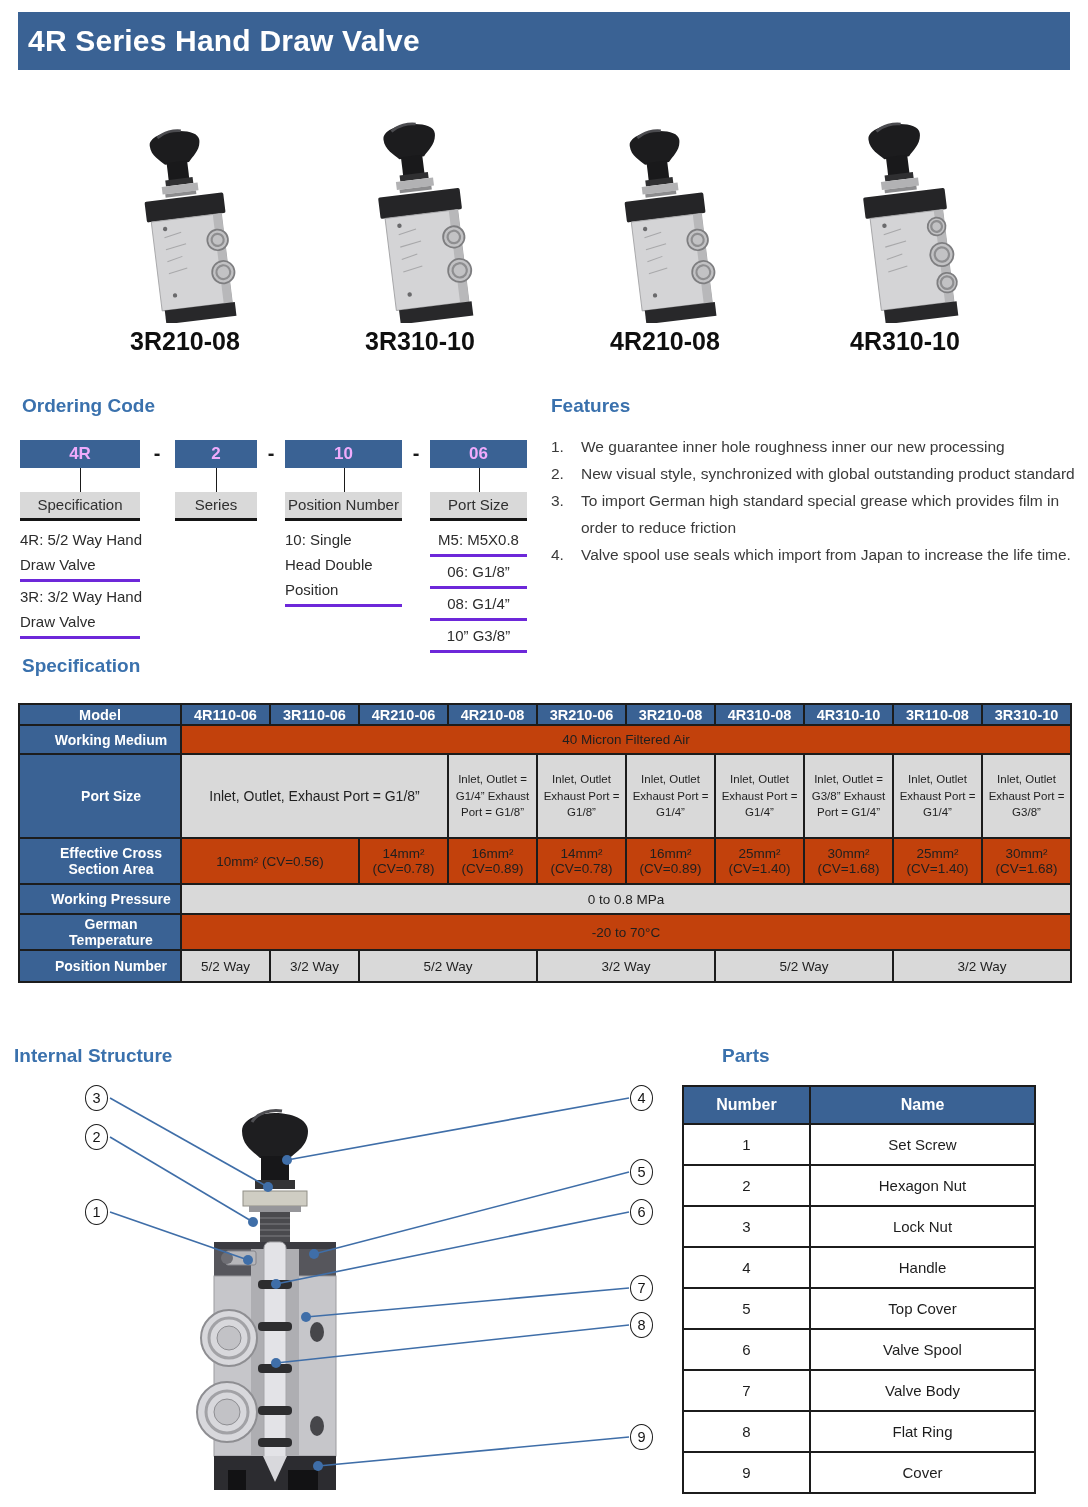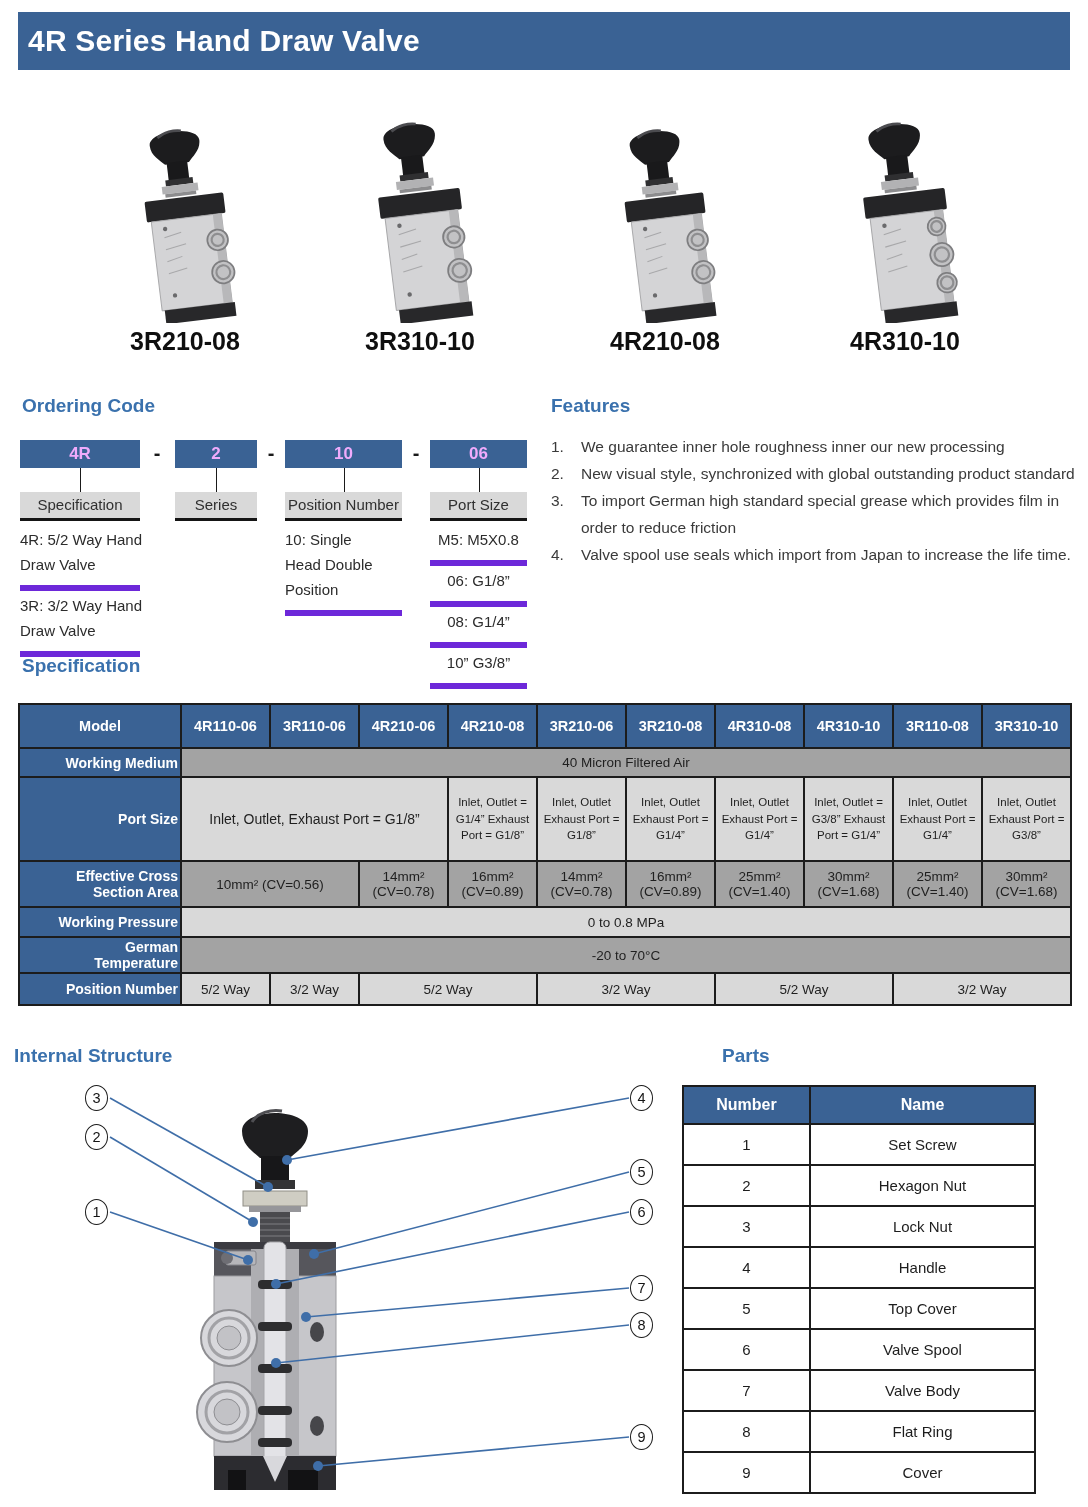--- a/index.html
+++ b/index.html
@@ -19,31 +19,31 @@
   
   .product{position:absolute;width:200px;display:flex;flex-direction:column;align-items:center;justify-content:flex-end}
   .plabel{font-size:25px;font-weight:bold;color:#0f0f0f;margin-top:4px;white-space:nowrap}
   
   .oc-code{background:#3a6294;color:#f0abfc;font-weight:bold;font-size:17px;text-align:center;height:28px;line-height:28px}
   .oc-dash{font-weight:bold;font-size:20px;color:#1a1a1a;text-align:center;width:16px;height:28px;line-height:26px}
   .oc-line{width:0;border-left:1.5px solid #1a1a1a;height:24px}
   .oc-label{background:#d9d9d9;border-bottom:3px solid #151515;text-align:center;font-size:15px;color:#303030;height:26px;line-height:26px}
   .oc-opts{font-size:15px;color:#2c2c2c}
   .oc-opts.center{text-align:center}
-  .oc-opt{border-bottom:6px solid #6d28d9;padding-bottom:8px;margin-bottom:2px}
+  .oc-opt{border-bottom:3px solid #6d28d9;padding-bottom:2px;margin-bottom:2px}
   .oc-opt div{line-height:25px;white-space:nowrap}
   
   .feat{display:flex;gap:8px;font-size:15.5px;color:#3a3a3a;line-height:27px}
   .feat .num{width:22px;flex:none}
   
   table.spec{position:absolute;left:18px;top:703px;width:1052px;border-collapse:collapse;table-layout:fixed}
   table.spec th,table.spec td{border:2px solid #1c1c1c;text-align:center;padding:1px 2px;overflow:hidden}
   table.spec thead th{background:#3a6294;color:#fff;font-size:14.5px;font-weight:bold}
-  table.spec tbody th{background:#3a6294;color:#fff;font-size:14px;text-align:right;padding-left:24px;font-weight:bold}
-  table.spec td{font-size:13.5px;color:#1f1f1f;background:#a3a3a3}
+  table.spec tbody th{background:#3a6294;color:#fff;font-size:14px;text-align:center;padding-left:24px;font-weight:bold}
+  table.spec td{font-size:13.5px;color:#1f1f1f;background:#c2410c}
   table.spec tr.shade td{background:#d9d9d9}
   table.spec td.small{font-size:11.5px;line-height:1.45}
   table.spec td.med{font-size:14px}
   
   table.parts{position:absolute;left:682px;top:1085px;width:352px;border-collapse:collapse;table-layout:fixed}
   table.parts th,table.parts td{border:2px solid #1c1c1c;text-align:center}
   table.parts thead th{background:#3a6294;color:#fff;font-size:16px;font-weight:bold;height:34px}
   table.parts td{font-size:15px;color:#1d1d1d;height:37px;background:#fff}
   
   #istruct{left:0;top:1030px;width:700px;height:477px}
@@ -221,21 +221,21 @@
       <col style="width: 89px;">
       <col style="width: 89px;">
       <col style="width: 89px;">
       <col style="width: 89px;">
       <col style="width: 89px;">
       <col style="width: 89px;">
       <col style="width: 89px;">
       <col style="width: 89px;">
     </colgroup>
   <thead>
-      <tr id="spec-head" style="height:44px">
+      <tr id="spec-head" style="height:21px">
         <th>Model</th>
         <th>4R110-06</th>
         <th>3R110-06</th>
         <th>4R210-06</th>
         <th>4R210-08</th>
         <th>3R210-06</th>
         <th>3R210-08</th>
         <th>4R310-08</th>
         <th>4R310-10</th>
         <th>3R110-08</th>

